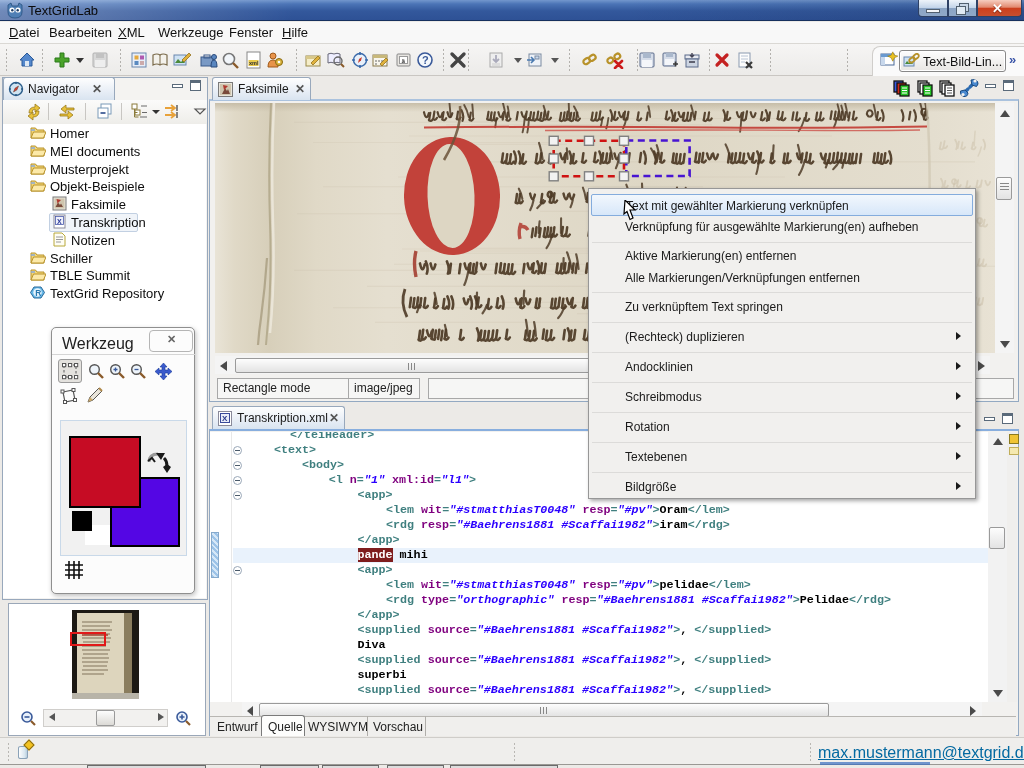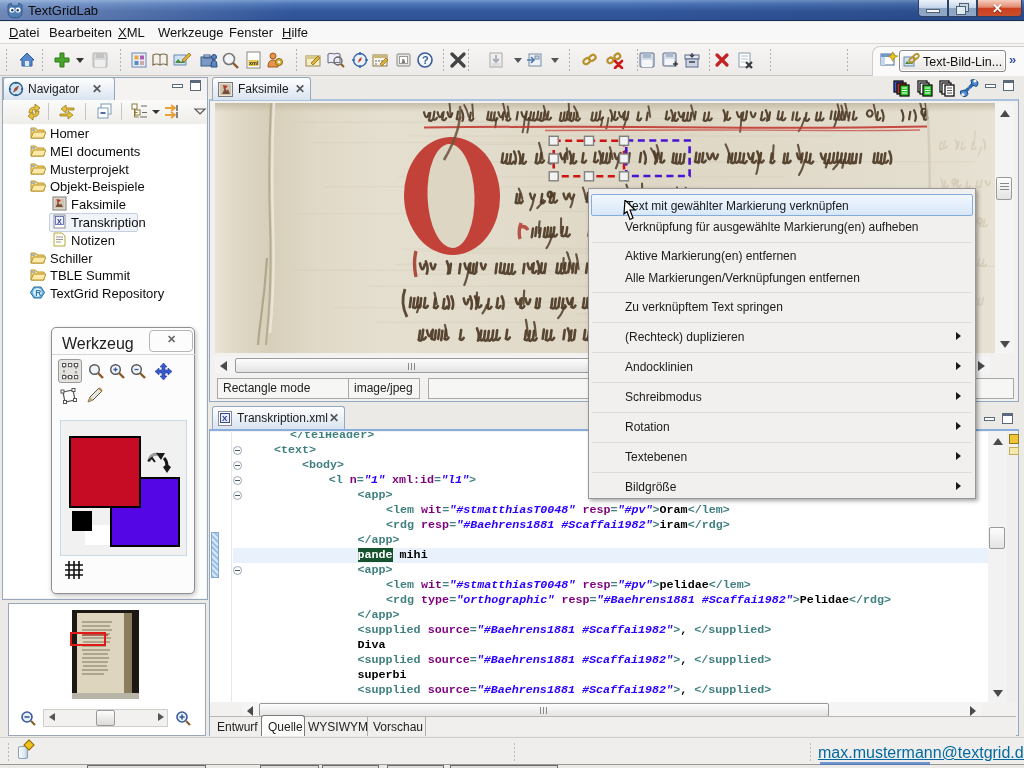--- a/index.html
+++ b/index.html
@@ -595,21 +595,21 @@
   <div id="codelines">
       <div class="cl" style="left:80px;top:-4px"><span class="tg">&lt;/teiHeader&gt;</span></div>
       <div class="cl" style="left:64px;top:11px"><span class="tg">&lt;text&gt;</span></div>
       <div class="cl" style="left:92px;top:26px"><span class="tg">&lt;body&gt;</span></div>
       <div class="cl" style="left:118.8px;top:41px"><span class="tg">&lt;l </span><span class="an">n</span><span class="tg">=</span><span class="av">"1"</span><span class="tg"> </span><span class="an">xml:id</span><span class="tg">=</span><span class="av">"l1"</span><span class="tg">&gt;</span></div>
       <div class="cl" style="left:147.5px;top:56px"><span class="tg">&lt;app&gt;</span></div>
       <div class="cl" style="left:176px;top:71px"><span class="tg">&lt;lem </span><span class="an">wit</span><span class="tg">=</span><span class="av">"#stmatthiasT0048"</span><span class="tg"> </span><span class="an">resp</span><span class="tg">=</span><span class="av">"#pv"</span><span class="tg">&gt;</span><span class="tx">Oram</span><span class="tg">&lt;/lem&gt;</span></div>
       <div class="cl" style="left:176px;top:86px"><span class="tg">&lt;rdg </span><span class="an">resp</span><span class="tg">=</span><span class="av">"#Baehrens1881 #Scaffai1982"</span><span class="tg">&gt;</span><span class="tx">iram</span><span class="tg">&lt;/rdg&gt;</span></div>
       <div class="cl" style="left:147.5px;top:101px"><span class="tg">&lt;/app&gt;</span></div>
       <div class="abs" style="left:23px;top:116px;width:783px;height:15px;background:#e9f2fc"></div>
-      <div class="cl" style="left:147.5px;top:116px"><span style="background:#14532d;color:#fff">pande</span><span class="tx"> mihi</span></div>
+      <div class="cl" style="left:147.5px;top:116px"><span style="background:#7f1d1d;color:#fff">pande</span><span class="tx"> mihi</span></div>
       <div class="cl" style="left:147.5px;top:131px"><span class="tg">&lt;app&gt;</span></div>
       <div class="cl" style="left:176px;top:146px"><span class="tg">&lt;lem </span><span class="an">wit</span><span class="tg">=</span><span class="av">"#stmatthiasT0048"</span><span class="tg"> </span><span class="an">resp</span><span class="tg">=</span><span class="av">"#pv"</span><span class="tg">&gt;</span><span class="tx">pelidae</span><span class="tg">&lt;/lem&gt;</span></div>
       <div class="cl" style="left:176px;top:161px"><span class="tg">&lt;rdg </span><span class="an">type</span><span class="tg">=</span><span class="av">"orthographic"</span><span class="tg"> </span><span class="an">resp</span><span class="tg">=</span><span class="av">"#Baehrens1881 #Scaffai1982"</span><span class="tg">&gt;</span><span class="tx">Pelidae</span><span class="tg">&lt;/rdg&gt;</span></div>
       <div class="cl" style="left:147.5px;top:176px"><span class="tg">&lt;/app&gt;</span></div>
       <div class="cl" style="left:147.5px;top:191px"><span class="tg">&lt;supplied </span><span class="an">source</span><span class="tg">=</span><span class="av">"#Baehrens1881 #Scaffai1982"</span><span class="tg">&gt;</span><span class="tx">, </span><span class="tg">&lt;/supplied&gt;</span></div>
       <div class="cl" style="left:147.5px;top:206px"><span class="tx">Diva</span></div>
       <div class="cl" style="left:147.5px;top:221px"><span class="tg">&lt;supplied </span><span class="an">source</span><span class="tg">=</span><span class="av">"#Baehrens1881 #Scaffai1982"</span><span class="tg">&gt;</span><span class="tx">, </span><span class="tg">&lt;/supplied&gt;</span></div>
       <div class="cl" style="left:147.5px;top:236px"><span class="tx">superbi</span></div>
       <div class="cl" style="left:147.5px;top:251px"><span class="tg">&lt;supplied </span><span class="an">source</span><span class="tg">=</span><span class="av">"#Baehrens1881 #Scaffai1982"</span><span class="tg">&gt;</span><span class="tx">, </span><span class="tg">&lt;/supplied&gt;</span></div>
       <div class="fold" style="left:23px;top:13.5px"></div>

